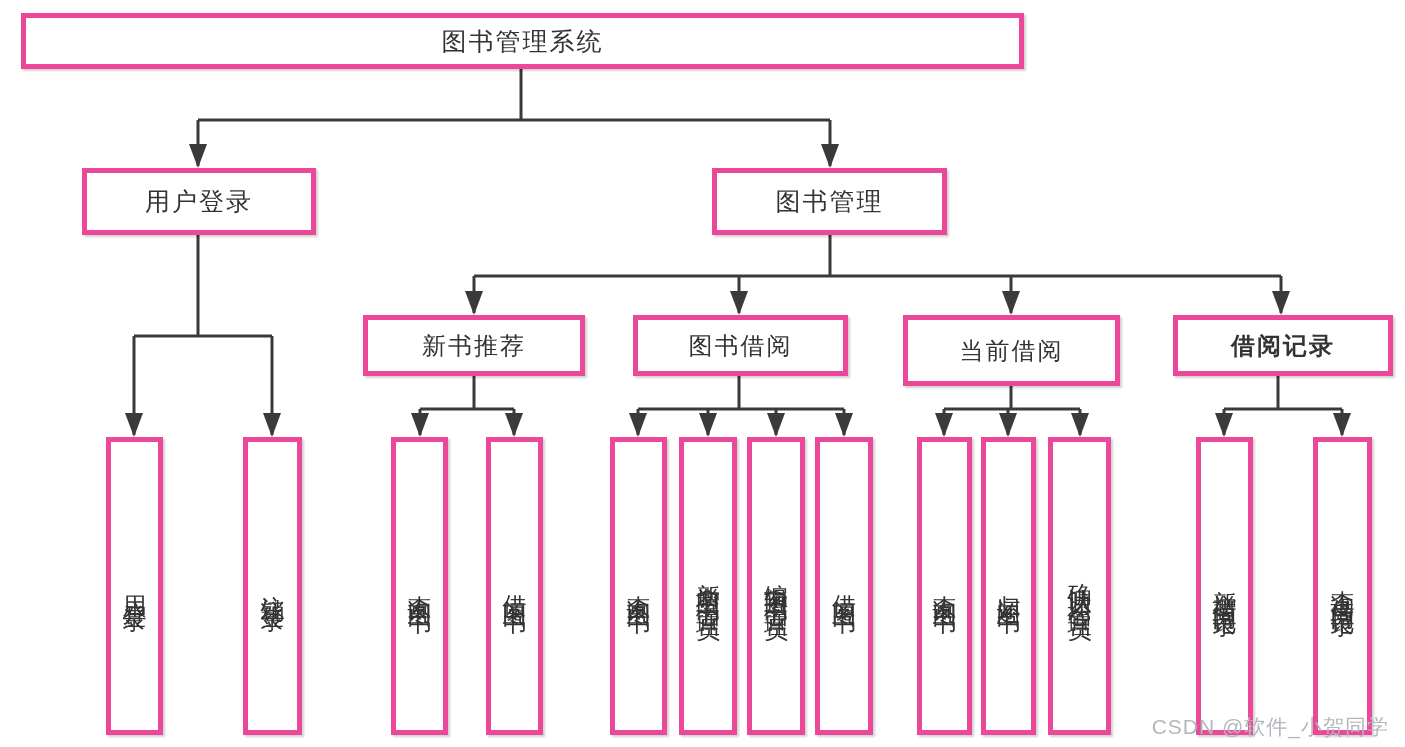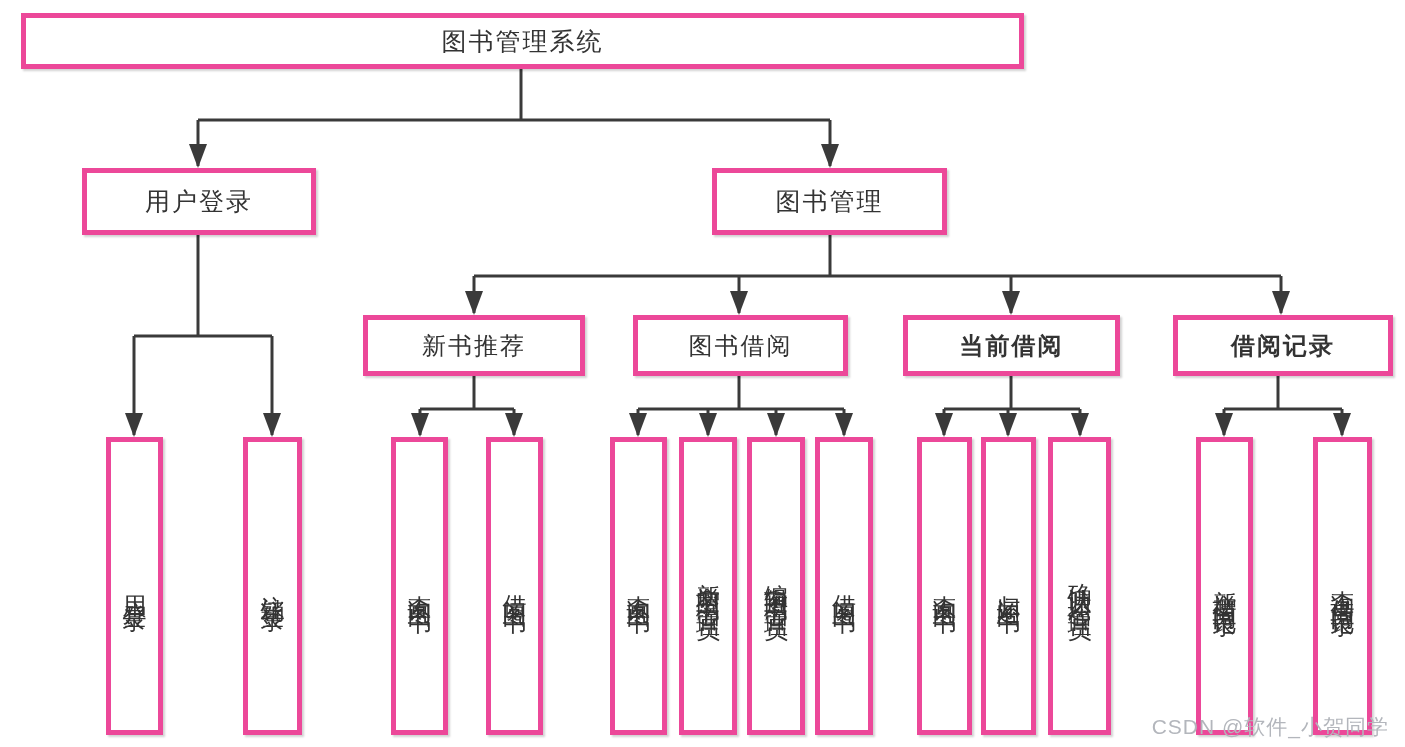--- a/index.html
+++ b/index.html
@@ -111,21 +111,21 @@
     </g>
   </svg>
 
   <div class="node h-node" style="left:21px; top:13px; width:1003px; height:56px;">图书管理系统</div>
 
   <div class="node h-node" style="left:82px; top:168px; width:234px; height:67px;">用户登录</div>
   <div class="node h-node" style="left:712px; top:168px; width:235px; height:67px;">图书管理</div>
 
   <div class="node h-node l3" style="left:363px; top:315px; width:222px; height:61px;">新书推荐</div>
   <div class="node h-node l3" style="left:633px; top:315px; width:215px; height:61px;">图书借阅</div>
-  <div class="node h-node l3" style="left:903px; top:315px; width:217px; height:61px;font-weight:bold;">当前借阅</div>
+  <div class="node h-node l3" style="left:903px; top:315px; width:217px; height:71px;">当前借阅</div>
   <div class="node h-node l3" style="left:1173px; top:315px; width:220px; height:61px;font-weight:bold;">借阅记录</div>
 
   <div class="node v-node" style="left:106px; top:437px; width:57px; height:298px;">用户登录</div>
   <div class="node v-node" style="left:243px; top:437px; width:59px; height:298px;">注销登录</div>
 
   <div class="node v-node" style="left:391px; top:437px; width:57px; height:298px;">查询图书</div>
   <div class="node v-node" style="left:486px; top:437px; width:57px; height:298px;">借阅图书</div>
 
   <div class="node v-node" style="left:610px; top:437px; width:57px; height:298px;">查询图书</div>
   <div class="node v-node" style="left:679px; top:437px; width:58px; height:298px;">新增图书（管理员）</div>

